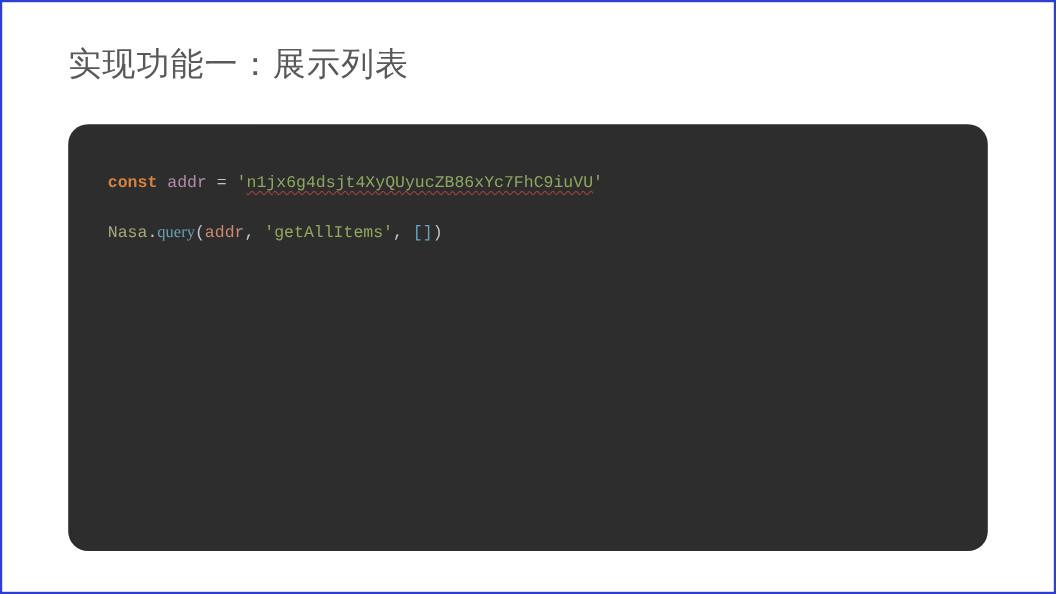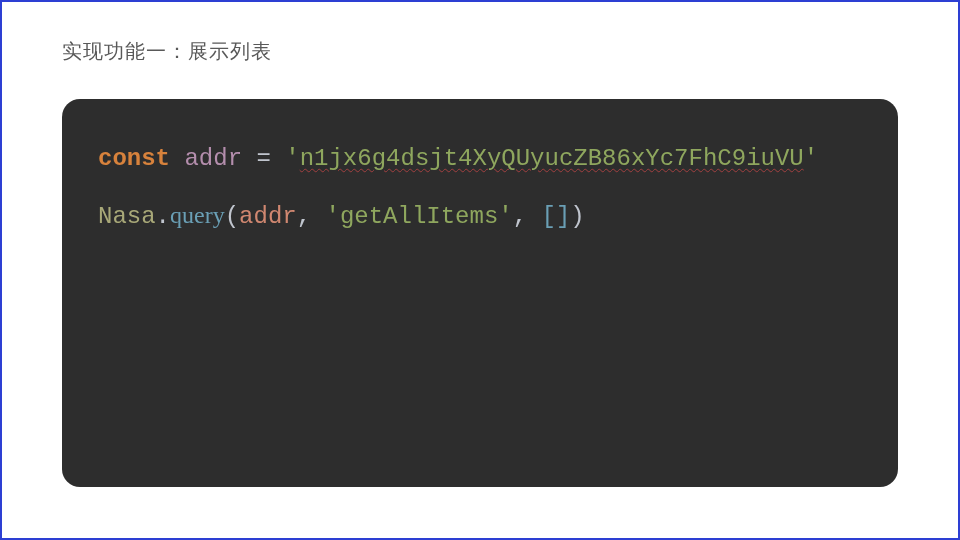--- a/index.html
+++ b/index.html
@@ -9,33 +9,33 @@
     }
     body {
       width: 960px;
       height: 540px;
       background: #ffffff;
       border: 2px solid #2d3fd3;
       padding: 36px 60px;
       font-family: -apple-system, "PingFang SC", "Hiragino Sans GB", "Microsoft YaHei", sans-serif;
     }
     .title {
-      font-size: 20px;
+      font-size: 30px;
       color: #595959;
       font-weight: 400;
       margin-bottom: 34px;
       letter-spacing: 1px;
     }
     .code-block {
       background: #2d2d2d;
       border-radius: 18px;
       padding: 44px 36px 36px 36px;
       height: 388px;
       font-family: "SF Mono", Menlo, Monaco, Consolas, "Courier New", monospace;
-      font-size: 24px;
+      font-size: 15px;
       line-height: 1.35;
       font-weight: 400;
     }
     .code-line {
       margin-bottom: 24px;
       white-space: pre;
     }
     .tok-keyword {
       color: #d7823c;
       font-weight: 700;

